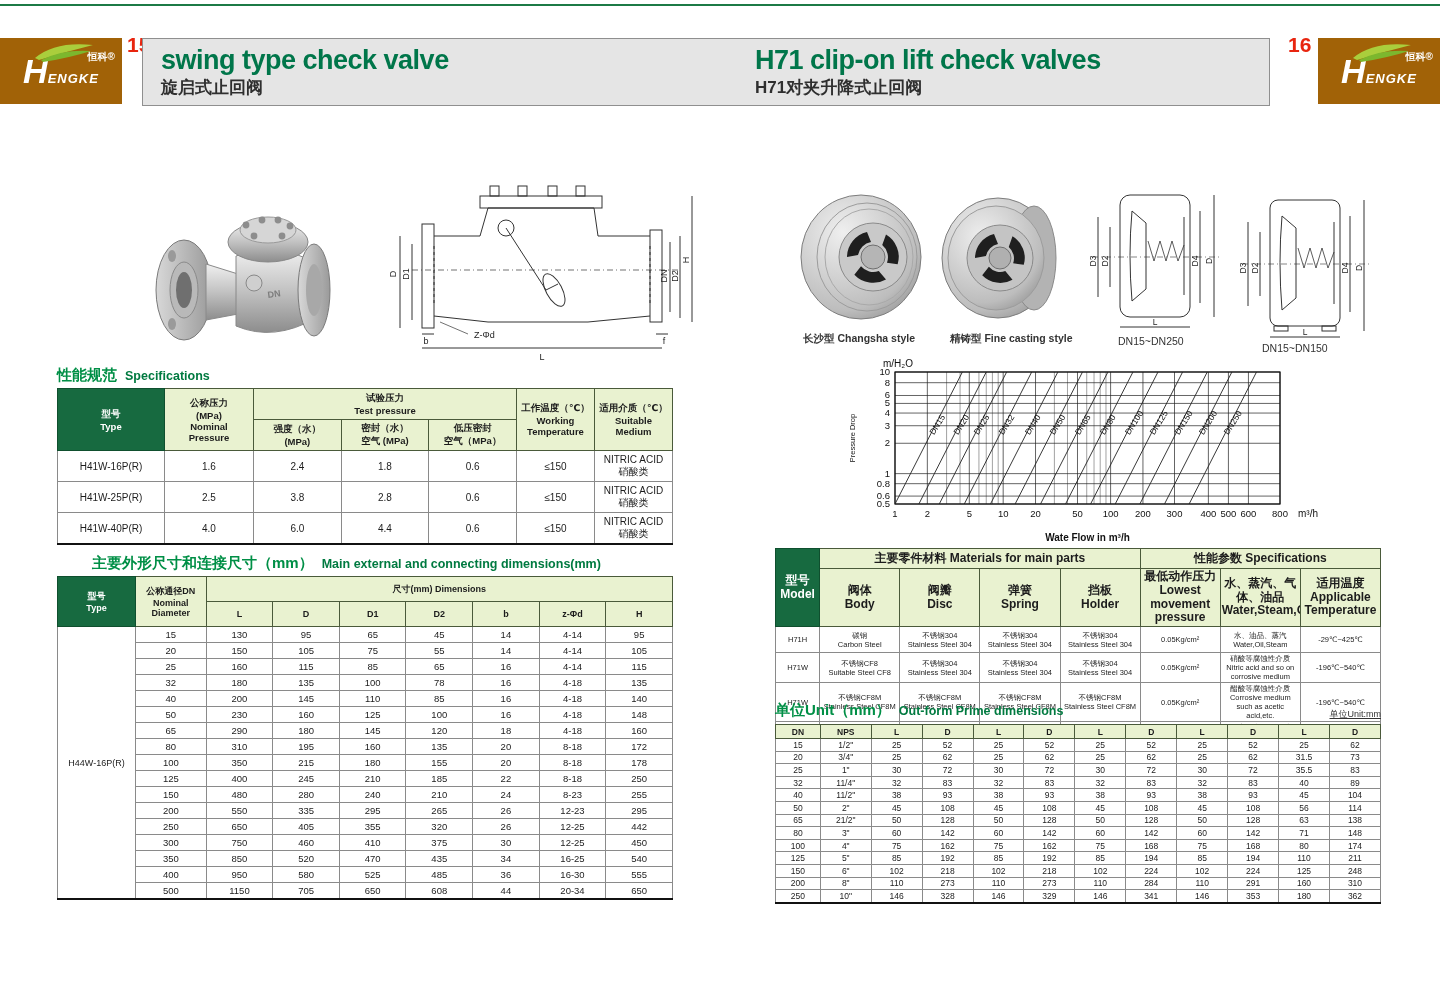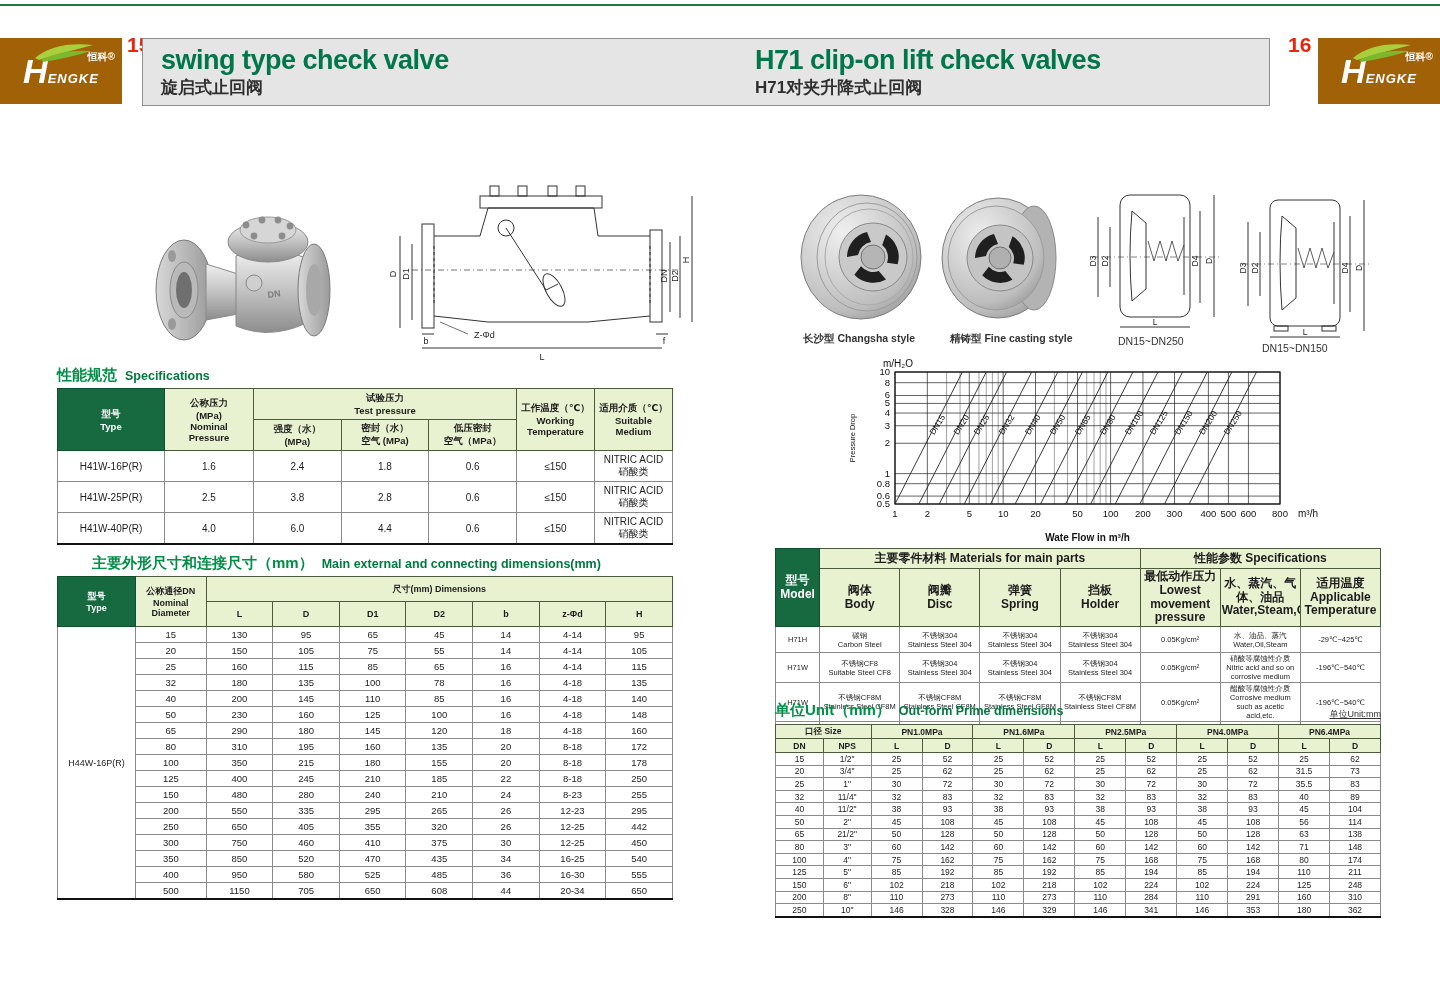--- a/index.html
+++ b/index.html
@@ -720,28 +720,20 @@
   </table>
 
 <div class="abs section-title" style="left:775px;top:701px;">
   <span class="cn">单位Unit（mm）</span><span class="en">Out-form Prime dimensions</span>
 </div>
 <div class="abs unit-label" style="left:1281px;top:708px;width:100px;text-align:right;text-decoration:underline;">单位Unit:mm</div>
 
 <table id="outform-table" class="abs cat-table" style="left:775px;top:724px;">
     <thead>
       <tr>
-        <th colspan="2" style="width:15.8%">口径 Size</th>
-        <th colspan="2" style="width:16.84%">PN1.0MPa</th>
-        <th colspan="2" style="width:16.84%">PN1.6MPa</th>
-        <th colspan="2" style="width:16.84%">PN2.5MPa</th>
-        <th colspan="2" style="width:16.84%">PN4.0MPa</th>
-        <th colspan="2" style="width:16.84%">PN6.4MPa</th>
-      </tr>
-      <tr>
         <th style="width:7.4%">DN</th>
         <th style="width:8.4%">NPS</th>
         <th style="width:8.42%">L</th>
         <th style="width:8.42%">D</th>
         <th style="width:8.42%">L</th>
         <th style="width:8.42%">D</th>
         <th style="width:8.42%">L</th>
         <th style="width:8.42%">D</th>
         <th style="width:8.42%">L</th>
         <th style="width:8.42%">D</th>

